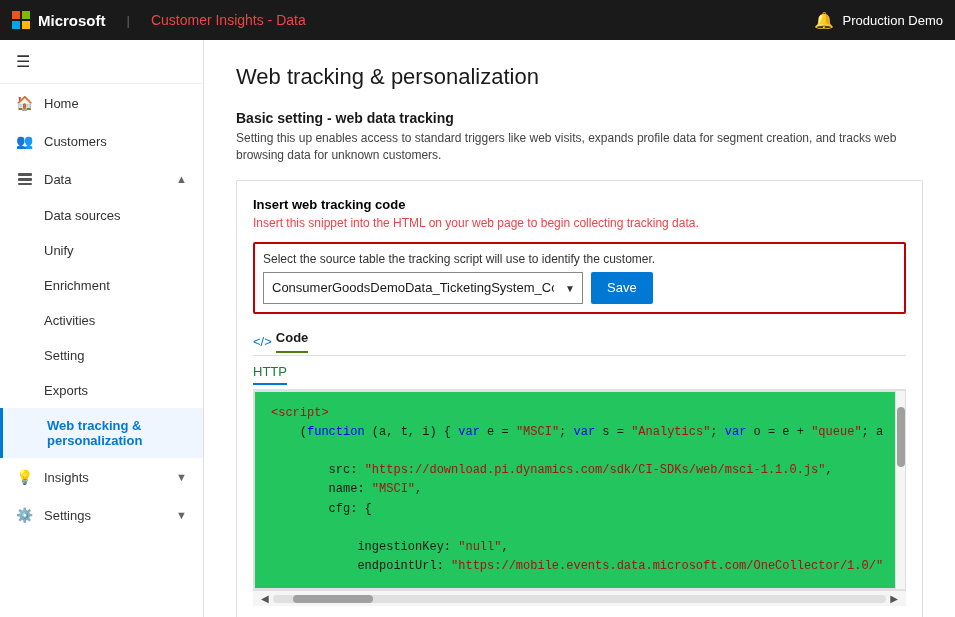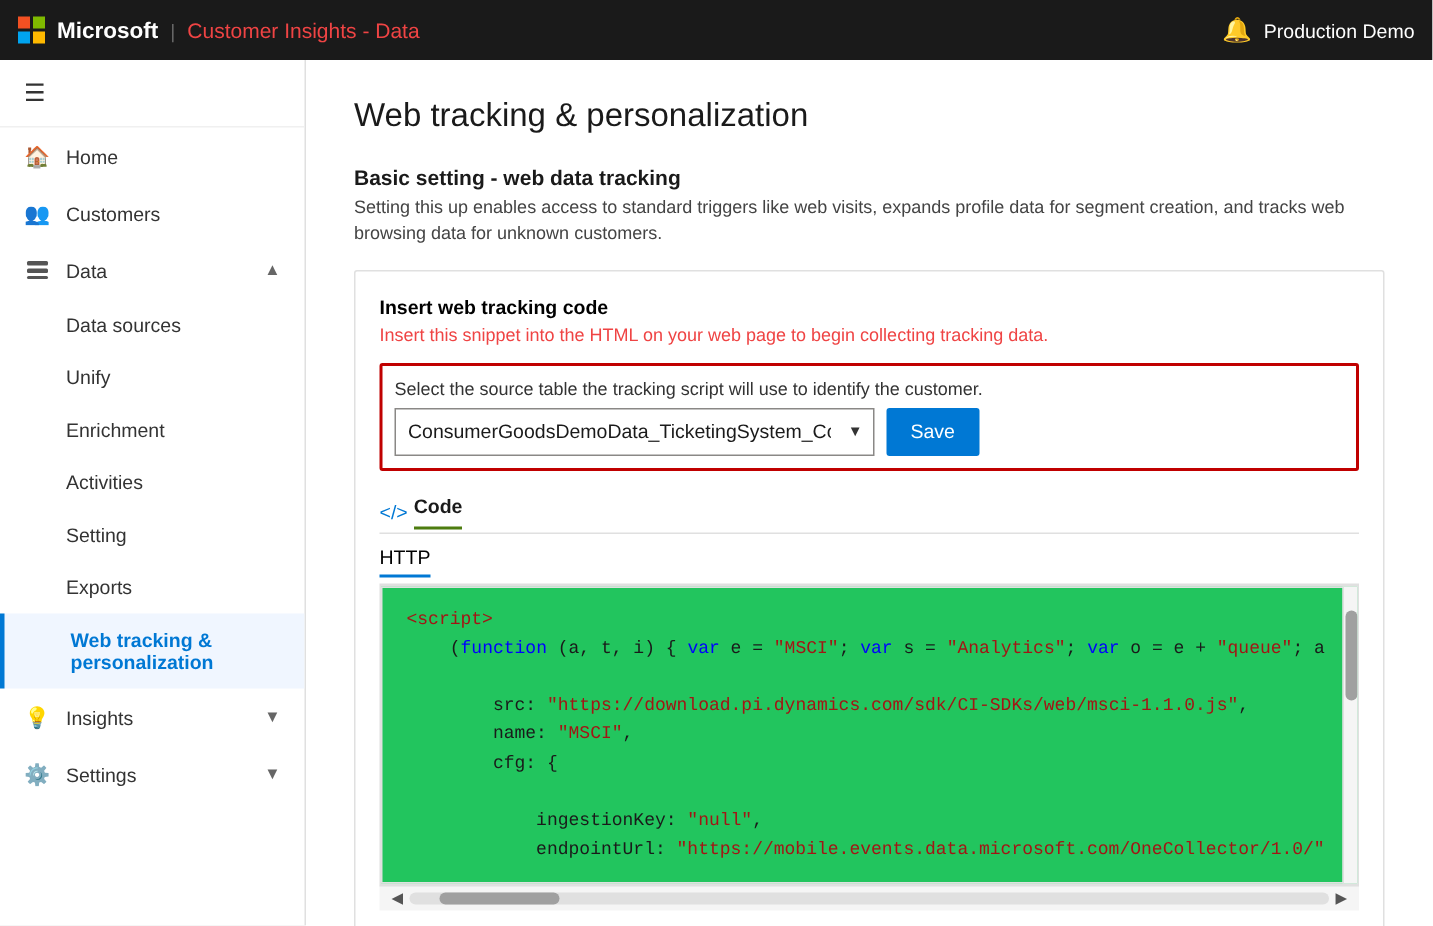--- a/index.html
+++ b/index.html
@@ -6,21 +6,21 @@
     body { font-family: 'Segoe UI', sans-serif; font-size: 13px; background: #f5f5f5; display: flex; flex-direction: column; height: 617px; overflow: hidden; }
 
     
     .topbar {
       background: #1a1a1a;
       color: white;
       height: 40px;
       display: flex;
       align-items: center;
       padding: 0 12px;
-      gap: 4px;
+      gap: 17px;
       flex-shrink: 0;
     }
     .topbar-logo { display: flex; align-items: center; gap: 8px; }
     .ms-grid { display: grid; grid-template-columns: 1fr 1fr; grid-template-rows: 1fr 1fr; gap: 2px; width: 18px; height: 18px; }
     .ms-grid span { display: block; }
     .ms-grid span:nth-child(1) { background: #f25022; }
     .ms-grid span:nth-child(2) { background: #7fba00; }
     .ms-grid span:nth-child(3) { background: #00a4ef; }
     .ms-grid span:nth-child(4) { background: #ffb900; }
     .topbar-brand { color: white; font-size: 15px; font-weight: 600; }
@@ -317,21 +317,21 @@
           </div>
         </div>
 
         <div class="code-section">
           <div style="display:flex; align-items:center; gap:4px; padding-bottom: 2px; border-bottom: 1px solid #e0e0e0; margin-bottom: 0;">
             <span style="color:#0078d4; font-size:13px;">&lt;/&gt;</span>
             <span style="font-size:13px; font-weight:600; color:#1a1a1a; border-bottom: 2px solid #4d7c0f; padding-bottom:6px;">Code</span>
           </div>
 
           <div style="display:flex; justify-content:space-between; align-items:center; padding: 4px 0; border-bottom: 1px solid #e0e0e0;">
-            <span style="color:#000000; font-size:13px; padding: 4px 0; border-bottom: 2px solid #0078d4;">HTTP</span>
+            <span style="color:#15803d; font-size:13px; padding: 4px 0; border-bottom: 2px solid #0078d4;">HTTP</span>
           </div>
 
           <div style="position:relative; overflow:hidden; border: 1px solid #e0e0e0;">
             <div class="code-area">
               <div class="code-line"><span class="code-tag">&lt;script&gt;</span></div>
               <div class="code-line">    (<span class="code-kw">function</span> (a, t, i) { <span class="code-kw">var</span> e = <span class="code-str">"MSCI"</span>; <span class="code-kw">var</span> s = <span class="code-str">"Analytics"</span>; <span class="code-kw">var</span> o = e + <span class="code-str">"queue"</span>; a</div>
               <div class="code-line">&nbsp;</div>
               <div class="code-line">        src: <span class="code-str">"https://download.pi.dynamics.com/sdk/CI-SDKs/web/msci-1.1.0.js"</span>,</div>
               <div class="code-line">        name: <span class="code-str">"MSCI"</span>,</div>
               <div class="code-line">        cfg: {</div>

